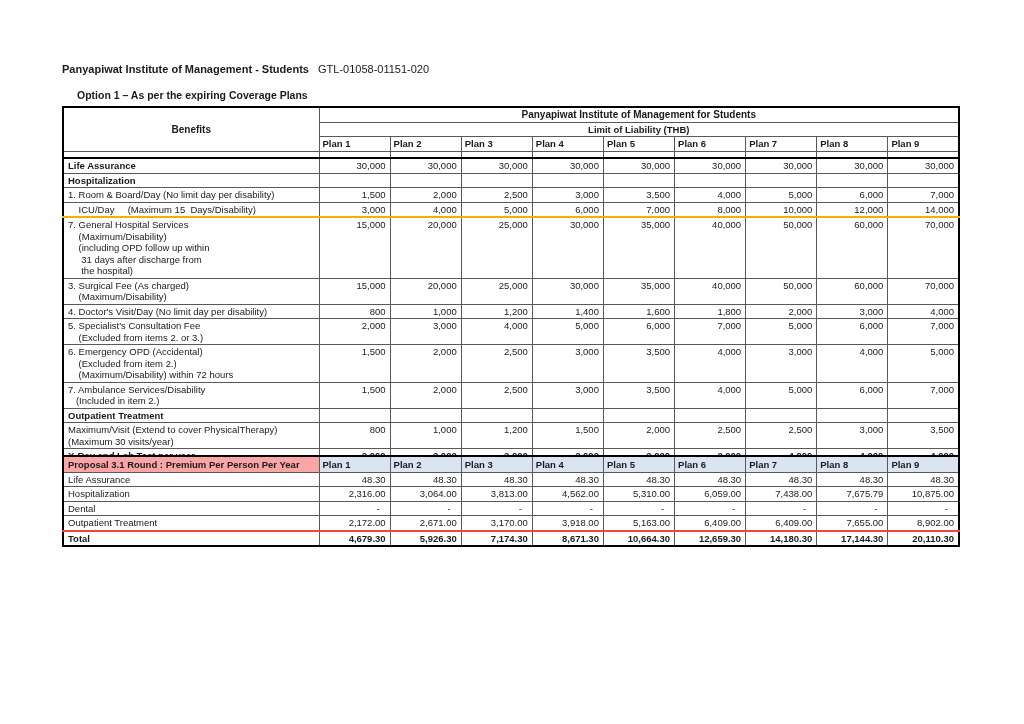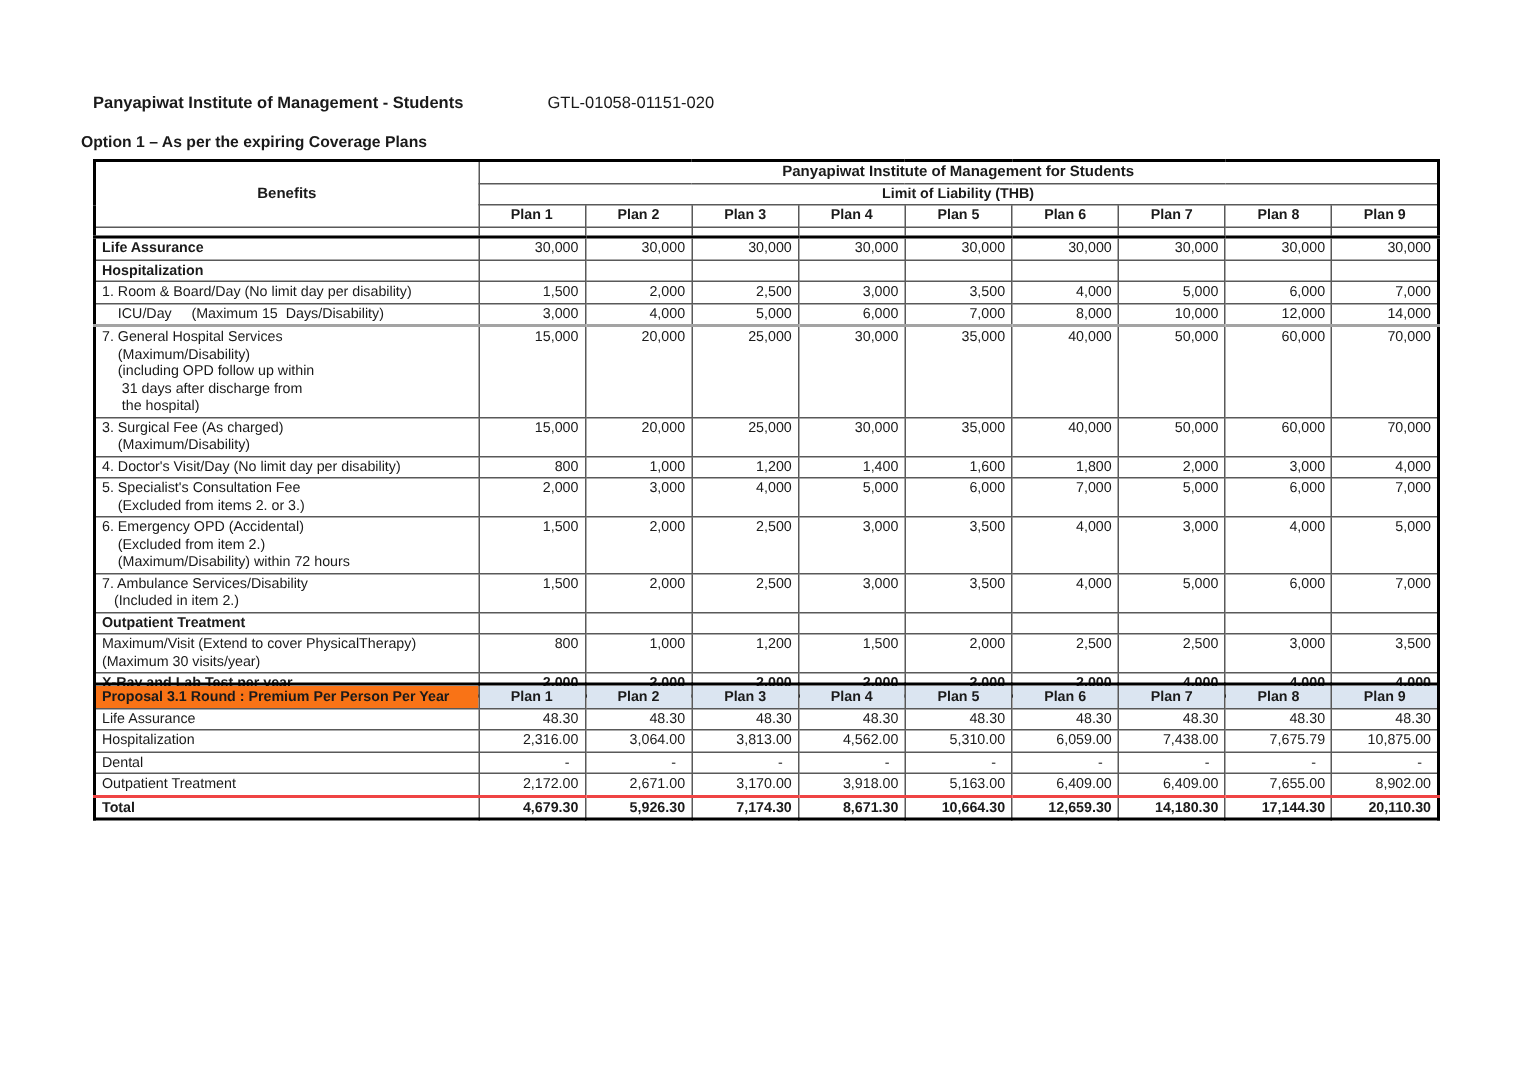--- a/index.html
+++ b/index.html
@@ -12,24 +12,23 @@
     position: relative;
     overflow: hidden;
   }
   .doc-title {
     position: absolute; left: 62px; top: 63px;
     font-size: 11px; font-weight: bold;
   }
   .doc-ref {
     position: absolute; left: 318px; top: 63px;
     font-size: 11px;
-    margin-left: 47px;
   }
   .option-heading {
-    position: absolute; left: 54px; top: 89px;
+    position: absolute; left: 77px; top: 89px;
     font-size: 10.5px; font-weight: bold;
   }
   table {
     border-collapse: collapse;
     table-layout: fixed;
     width: 898px;
   }
   #coverage-table { position: absolute; left: 62px; top: 106px; border: 2px solid #000; }
   #premium-table  { position: absolute; left: 62px; top: 455px; border: 2px solid #000; }
   td {
@@ -38,27 +37,27 @@
     line-height: 11.5px;
     padding: 1px 3px;
     vertical-align: top;
     overflow: hidden;
   }
   .b { font-weight: bold; }
   
   .benefits-h { text-align: center; vertical-align: middle; font-weight: bold; font-size: 10px; }
   .group-h { text-align: center; font-weight: bold; font-size: 10px; height: 13px; }
   .limit-h { text-align: center; font-weight: bold; font-size: 9.5px; height: 11px; }
-  .plan-h  { text-align: center; font-weight: bold; font-size: 9.5px; height: 13px; margin-left: 28px; }
+  .plan-h  { text-align: left; font-weight: bold; font-size: 9.5px; height: 13px; margin-left: 28px; }
   .spacer-cell { height: 7px; padding: 0; }
   thead tr.spacer-row td { border-bottom: 2px solid #000; }
   
   .label { text-align: left; padding-left: 4px; white-space: pre-wrap; }
   .val { text-align: right; padding-right: 4px; }
-  #coverage-body tr:nth-child(4) td { border-bottom: 2px solid #a3a3a3; }
+  #coverage-body tr:nth-child(4) td { border-bottom: 2px solid #eab308; }
   #coverage-body tr:nth-child(1) td { height: 13px; }
   
   #premium-header-row td { font-weight: bold; height: 14px; }
   #premium-header-row .plan-h { vertical-align: middle; }
   #premium-header-row .label { font-size: 9.5px; padding-top: 2px; }
   #premium-body td { height: 13px; }
   #premium-body tr.total-row td { border-top: 2px solid #ef4444; font-weight: bold; }
   .dash { padding-right: 10px; }
 </style>
 </head>
@@ -281,21 +280,21 @@
       <col>
       <col>
       <col>
       <col>
       <col>
       <col>
       <col>
   </colgroup>
   <thead>
     <tr id="premium-header-row">
-      <td class="label" style="background: #f97316;">Proposal 3.1 Round : Premium Per Person Per Year</td>
+      <td class="label" style="background: #fca5a5;">Proposal 3.1 Round : Premium Per Person Per Year</td>
     <td class="plan-h" style="background: rgb(219, 229, 241);">Plan 1</td>
         <td class="plan-h" style="background: rgb(219, 229, 241);">Plan 2</td>
         <td class="plan-h" style="background: rgb(219, 229, 241);">Plan 3</td>
         <td class="plan-h" style="background: rgb(219, 229, 241);">Plan 4</td>
         <td class="plan-h" style="background: rgb(219, 229, 241);">Plan 5</td>
         <td class="plan-h" style="background: rgb(219, 229, 241);">Plan 6</td>
         <td class="plan-h" style="background: rgb(219, 229, 241);">Plan 7</td>
         <td class="plan-h" style="background: rgb(219, 229, 241);">Plan 8</td>
         <td class="plan-h" style="background: rgb(219, 229, 241);">Plan 9</td>
       </tr>

